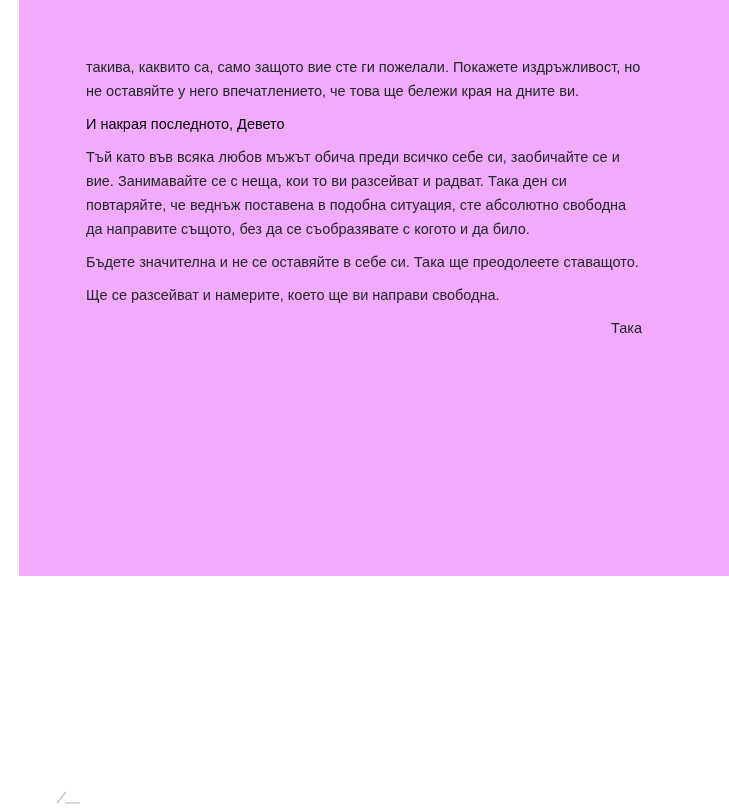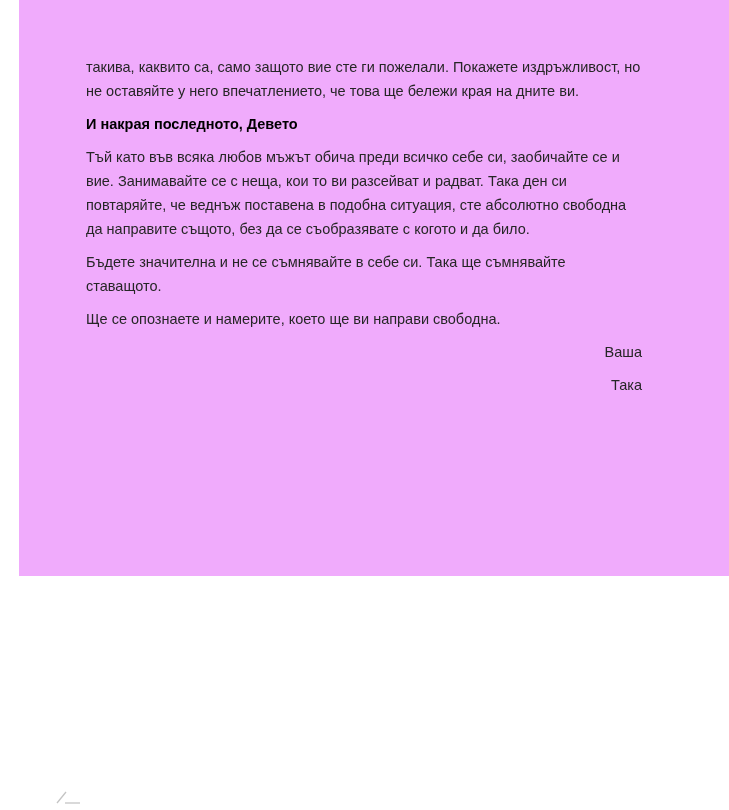--- a/index.html
+++ b/index.html
@@ -28,21 +28,21 @@
     top: 55px;
     width: 556px;
     color: #262626;
     font-size: 14.5px;
     line-height: 24px;
   }
   .para {
     margin: 0 0 9px 0;
   }
   .para.heading {
-    font-weight: bold;
+    font-weight: normal;
     color: #000000;
   }
   .para.signature {
     text-align: right;
   }
   .corner-mark {
     position: absolute;
     left: 36px;
     top: 790px;
     width: 26px;
@@ -50,23 +50,22 @@
   }
 </style>
 </head>
 <body>
 
 <div class="page">
   <div class="text-column">
     <p class="para body">такива, каквито са, само защото вие сте ги пожелали. Покажете издръжливост, но не оставяйте у него впечатлението, че това ще бележи края на дните ви.</p>
     <p class="para heading">И накрая последното, Девето</p>
     <p class="para body">Тъй като във всяка любов мъжът обича преди всичко себе си, заобичайте се и вие. Занимавайте се с неща, кои то ви разсейват и радват. Така ден си повтаряйте, че веднъж поставена в подобна ситуация, сте абсолютно свободна да направите същото, без да се съобразявате с когото и да било.</p>
-    <p class="para body">Бъдете значителна и не се съмнявайте в себе си. Така ще съмнявайте ставащото.</p>
-    <p class="para body">Ще се опознаете и намерите, което ще ви направи свободна.</p>
-    <p class="para signature">Ваша</p>
+    <p class="para body">Бъдете значителна и не се оставяйте в себе си. Така ще преодолеете ставащото.</p>
+    <p class="para body">Ще се разсейват и намерите, което ще ви направи свободна.</p>
     <p class="para signature">Така</p>
   </div>
 
   <svg class="corner-mark" viewBox="0 0 26 15" xmlns="http://www.w3.org/2000/svg">
     <line x1="2" y1="13" x2="11" y2="2" stroke-width="1.3" fill="none" stroke="#c4c4c4"></line>
     <line x1="10" y1="13" x2="25" y2="13" stroke-width="1.3" fill="none" stroke="#c4c4c4"></line>
   </svg>
 </div>
 
 </body></html>

